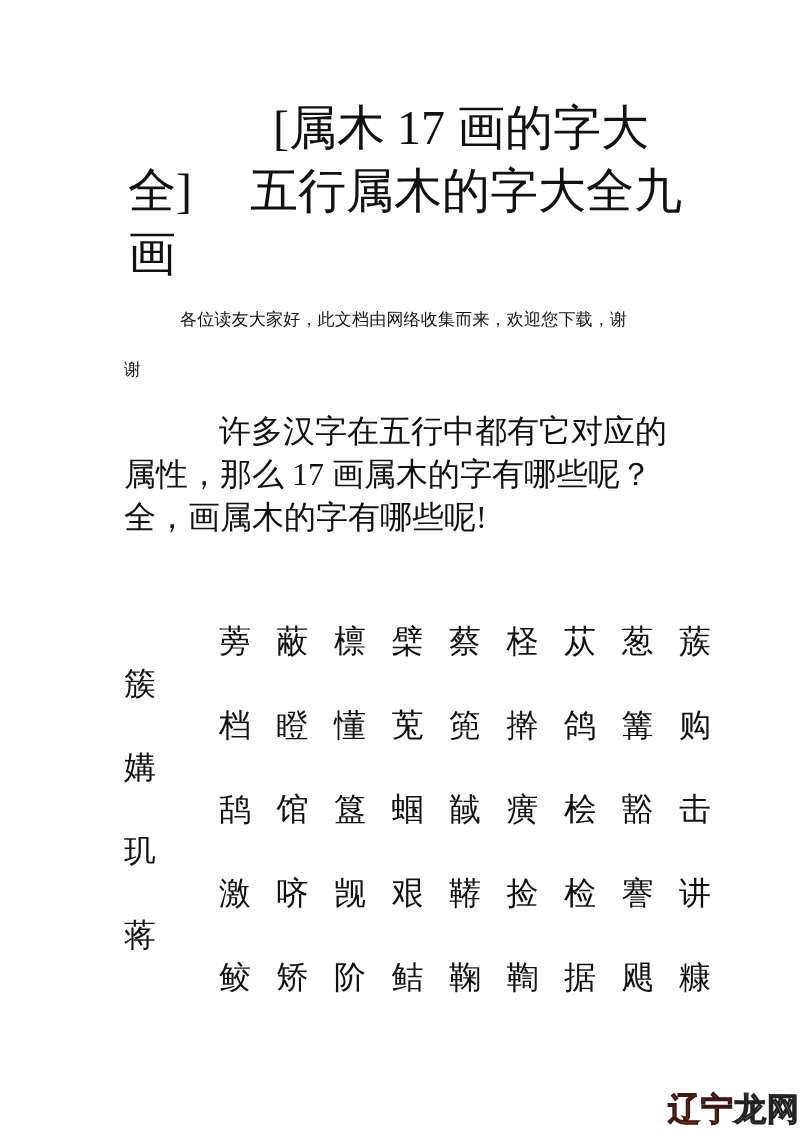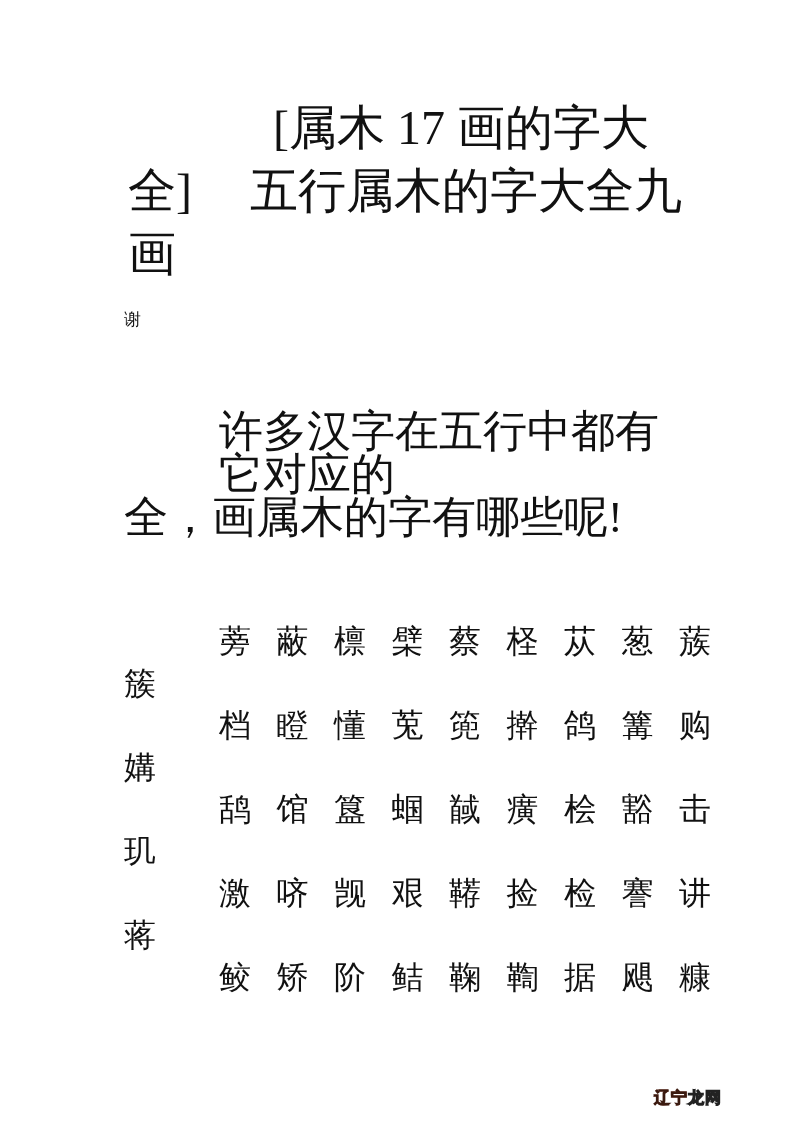--- a/index.html
+++ b/index.html
@@ -10,50 +10,52 @@
            font-size: 48px; line-height: 63px; font-weight: normal; margin: 4px; }
   .title .l1 { display: block; padding-left: 145px; }
   .title .l2 { display: block; }
   .title .l2 .gap { display: inline-block; width: 58px; }
   .title .l3 { display: block; }
   .intro { position: absolute; left: 124px; top: 294px; width: 550px;
            font-size: 17px; line-height: 50px; margin: 0;
            font-family: "DejaVu Sans", sans-serif; }
   .intro .l1 { display: block; padding-left: 56px; letter-spacing: 0.2px; }
   .body { position: absolute; left: 124px; top: 410px; width: 560px;
-          font-size: 44px; line-height: 43px; margin: 0; }
+          font-size: 32px; line-height: 43px; margin: 0; }
   .body .indent { padding-left: 95px; display: block; }
   .body .line { display: block; }
   .chars { position: absolute; left: 124px; top: 620px; width: 560px; font-size: 32px; }
   .row { height: 84px; position: relative; }
   .row .main { position: absolute; left: 95px; top: 0; height: 43px; display: flex; gap: 0; }
   .row .main span { display: inline-block; width: 57.5px; text-align: left; line-height: 43px; }
   .row .wrap { position: absolute; left: 0; top: 42px; line-height: 43px; }
-  .watermark { position: absolute; left: 654px; top: 1088px; font-size: 16px; font-weight: bold;
+  .watermark { position: absolute; left: 668px; top: 1088px; font-size: 32px; font-weight: bold;
                font-family: Liberation Mono, monospace; letter-spacing: 1px; }
   .watermark .a { color: #e0401c; -webkit-text-stroke: 1px #3a1a10; }
   .watermark .b { color: #ffffff; -webkit-text-stroke: 1.2px #222; }
 </style>
 </head>
 <body>
 
 <div class="page">
 
   <h1 class="title">
     <span class="l1">[属木 17 画的字大</span>
     <span class="l2"><span>全]</span><span class="gap"></span><span>五行属木的字大全九</span></span>
     <span class="l3">画</span>
   </h1>
 
   <p class="intro">
+    <span class="l1">各位读友大家好，此文档由网络收集而来，欢迎您下载，谢</span>
     <span>谢</span>
   </p>
 
   <div class="body">
     <span class="indent">许多汉字在五行中都有它对应的</span>
+    <span class="line">属性，那么 17 画属木的字有哪些呢？</span>
     <span class="line">全，画属木的字有哪些呢!</span>
   </div>
 
   <div class="chars">
     <div class="row">
       <div class="main">
         <span>蒡</span>
         <span>蔽</span>
         <span>檩</span>
         <span>檗</span>

